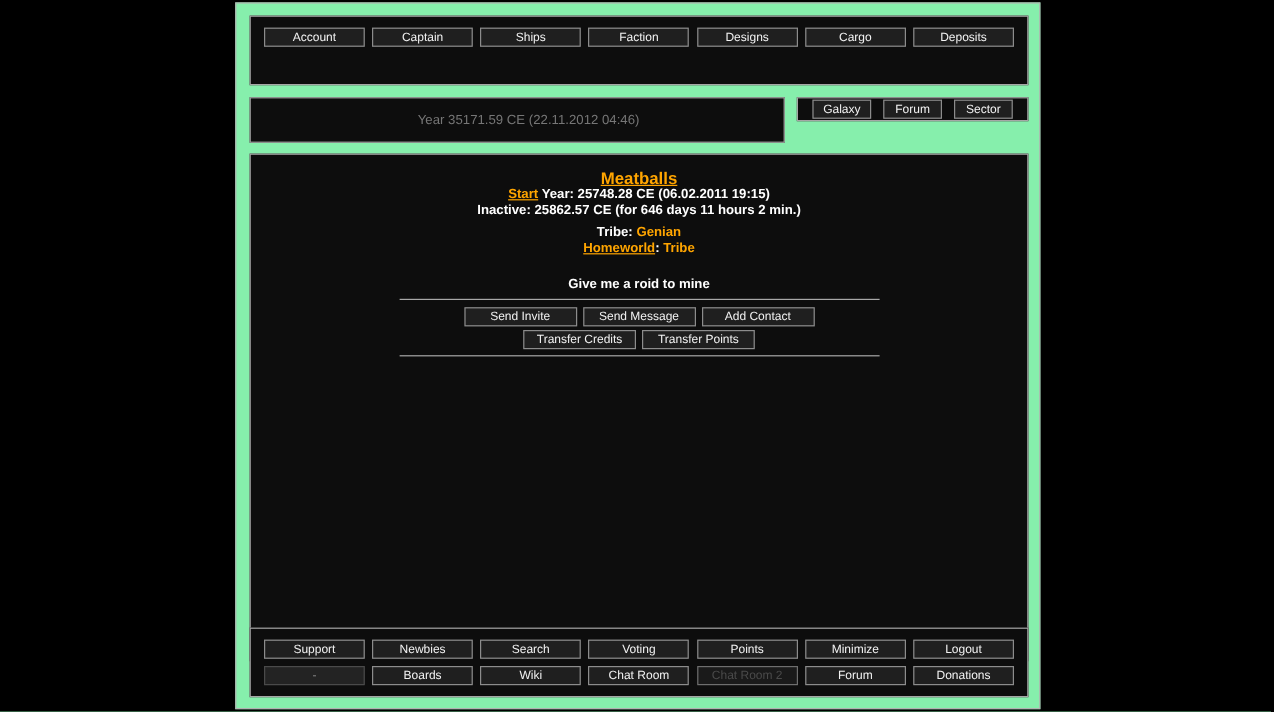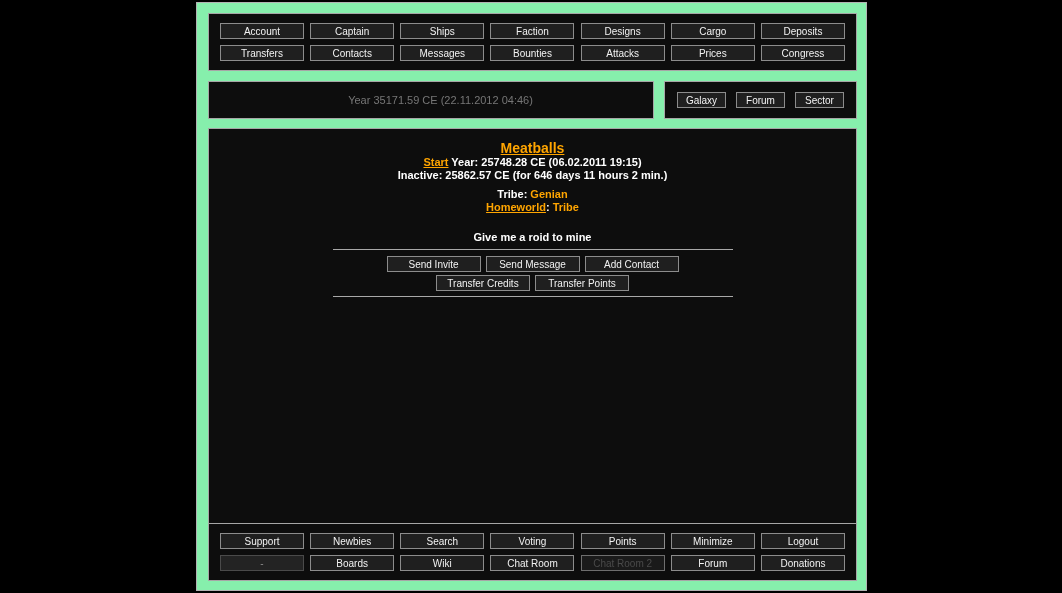--- a/index.html
+++ b/index.html
@@ -32,21 +32,21 @@
   }
   .btn.dim{background:#232323;border-color:#4a4a4a;color:#8a8a8a;cursor:default;}
   .btn.disabled{background:#1a1a1a;border-color:#6e6e6e;color:#4a4a4a;cursor:default;}
   
   #time-box{
     left:11px;top:78px;width:446px;height:38px;
     display:flex;align-items:center;justify-content:center;
     color:#767676;font-size:11px;padding-left:19px;
   }
   #view-box{
-    left:467px;top:78px;width:193px;height:38px;
+    left:467px;top:78px;width:193px;height:20px;
     display:flex;align-items:center;justify-content:center;gap:10px;
   }
   #view-box .btn{width:49px;}
   
   #main-box{
     left:11px;top:125px;width:649px;height:423px;
     text-align:center;color:#ffffff;font-size:11px;font-weight:bold;
   }
   .profile-title{margin-top:11px;font-size:14px;}
   .olink{color:#FFA500;text-decoration:underline;cursor:pointer;}
@@ -66,29 +66,20 @@
 
   <div class="box nav-panel" id="nav-top">
     <div class="btn-row">
       <button class="btn">Account</button>
       <button class="btn">Captain</button>
       <button class="btn">Ships</button>
       <button class="btn">Faction</button>
       <button class="btn">Designs</button>
       <button class="btn">Cargo</button>
       <button class="btn">Deposits</button>
-    </div>
-    <div class="btn-row">
-      <button class="btn">Transfers</button>
-      <button class="btn">Contacts</button>
-      <button class="btn">Messages</button>
-      <button class="btn">Bounties</button>
-      <button class="btn">Attacks</button>
-      <button class="btn">Prices</button>
-      <button class="btn">Congress</button>
     </div>
   </div>
 
   <div class="box" id="time-box">
     <span>Year 35171.59 CE (22.11.2012 04:46)</span>
   </div>
   <div class="box" id="view-box">
     <button class="btn">Galaxy</button>
     <button class="btn">Forum</button>
     <button class="btn">Sector</button>

